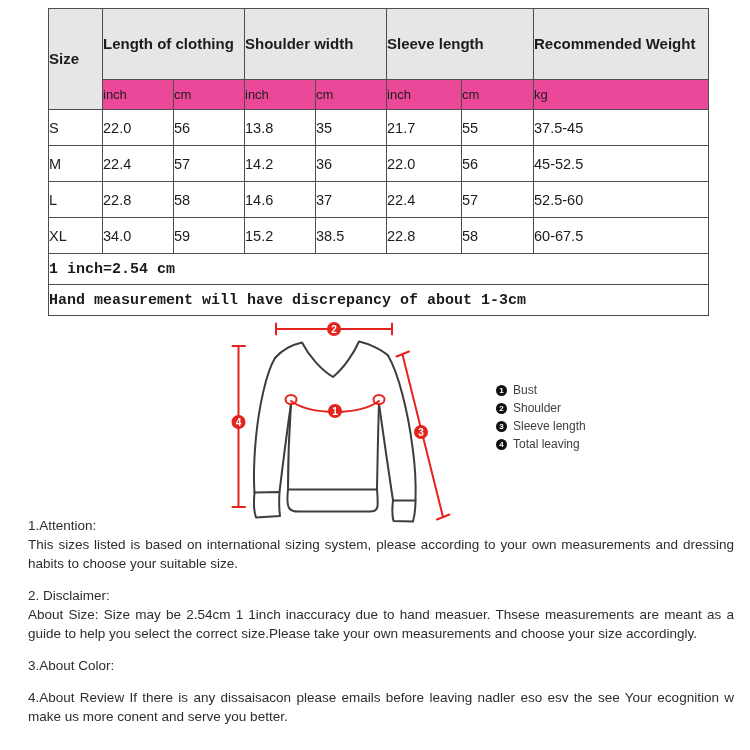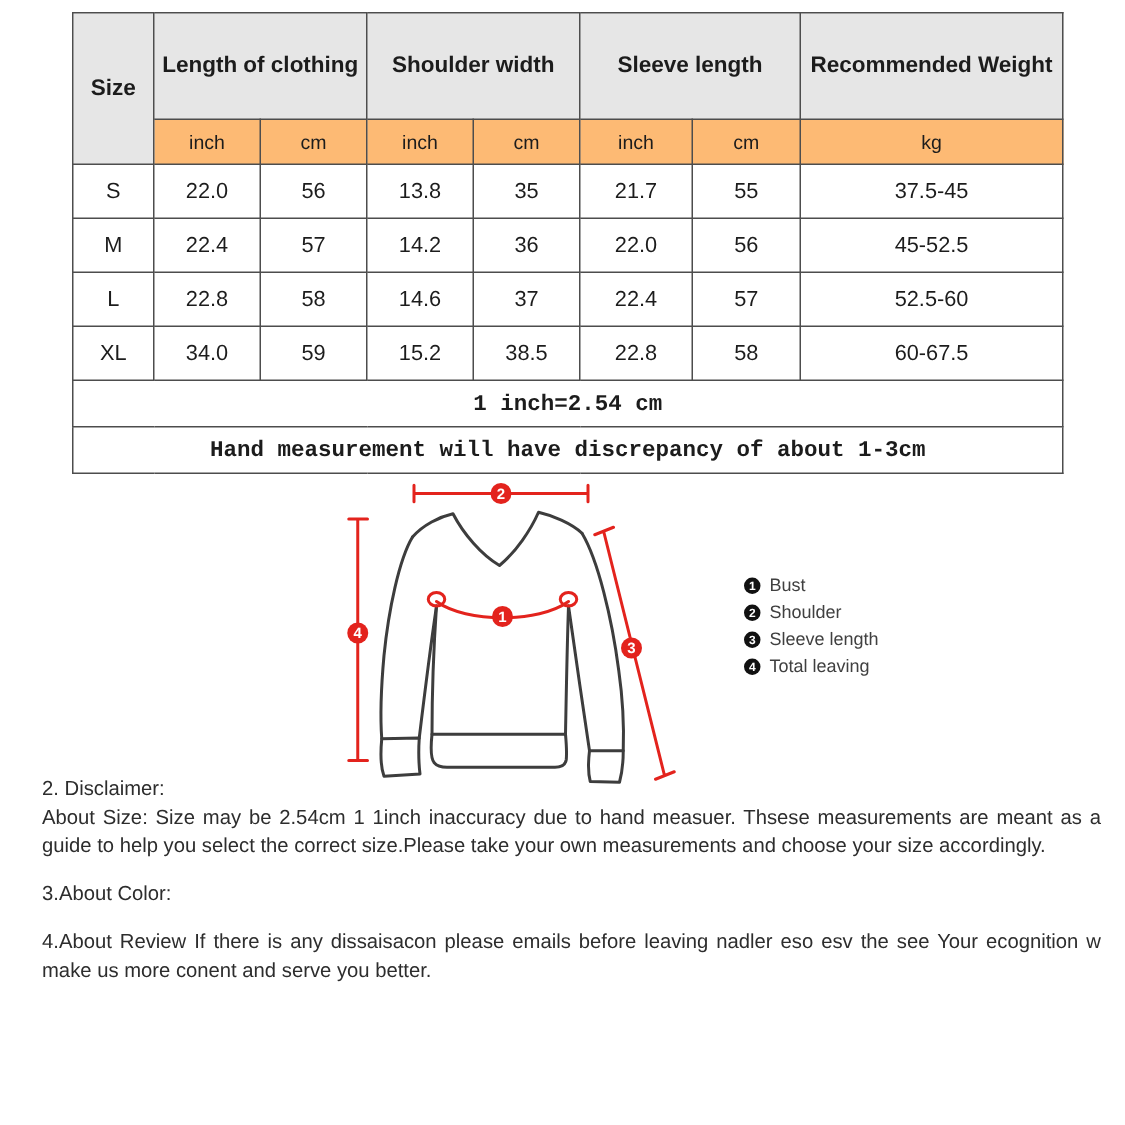--- a/index.html
+++ b/index.html
@@ -8,25 +8,25 @@
     position:relative; width:750px; height:750px; background:#ffffff;
     font-family:"Liberation Sans", sans-serif; color:#222; overflow:hidden;
   }
 
   
   table.size-chart {
     position:absolute; left:48px; top:8px; width:660px;
     border-collapse:collapse; table-layout:fixed;
   }
   .size-chart th, .size-chart td {
-    border:1px solid #4d4d4d; text-align:center; vertical-align:middle;
+    border:1px solid #4d4d4d; text-align:left; vertical-align:middle;
     color:#1c1c1c; padding:0;
   }
   .size-chart tr.r-group th { background:#e6e6e6; font-weight:bold; font-size:15px; line-height:1.25; }
-  .size-chart tr.r-units th { background:#fdba74; font-weight:normal; font-size:13px; }
+  .size-chart tr.r-units th { background:#ec4899; font-weight:normal; font-size:13px; }
   .r-group { height:71px; }
   .r-units { height:30px; }
   .r-data  { height:36px; }
   .r-data td { font-size:14.5px; font-weight:normal; background:#ffffff; }
   .r-note td {
     height:31px; background:#ffffff;
     font-family:"Liberation Mono", monospace; font-weight:bold; font-size:15px;
   }
 
   
@@ -181,20 +181,24 @@
       <span class="llabel">Sleeve length</span>
     </div>
     <div class="legend-row">
       <span class="lnum">4</span>
       <span class="llabel">Total leaving</span>
     </div>
   </div>
 
   <div class="sections">
     <div class="section">
+      <div class="sec-heading">1.Attention:</div>
+      <div class="sec-body">This sizes listed is based on international sizing system, please according to your own measurements and dressing  habits to choose your suitable size.</div>
+    </div>
+    <div class="section">
       <div class="sec-heading">2. Disclaimer:</div>
       <div class="sec-body">About Size: Size may be 2.54cm 1 1inch inaccuracy due to hand measuer. Thsese measurements are meant as a  guide to help you select the correct size.Please take your own measurements and choose your size accordingly.</div>
     </div>
     <div class="section">
       <div class="sec-heading">3.About Color:</div>
     </div>
     <div class="section">
       <div class="sec-body">4.About Review If there is any dissaisacon please emails before leaving nadler eso esv the see Your ecognition w  make us more conent and serve you better.</div>
     </div>
   </div>

